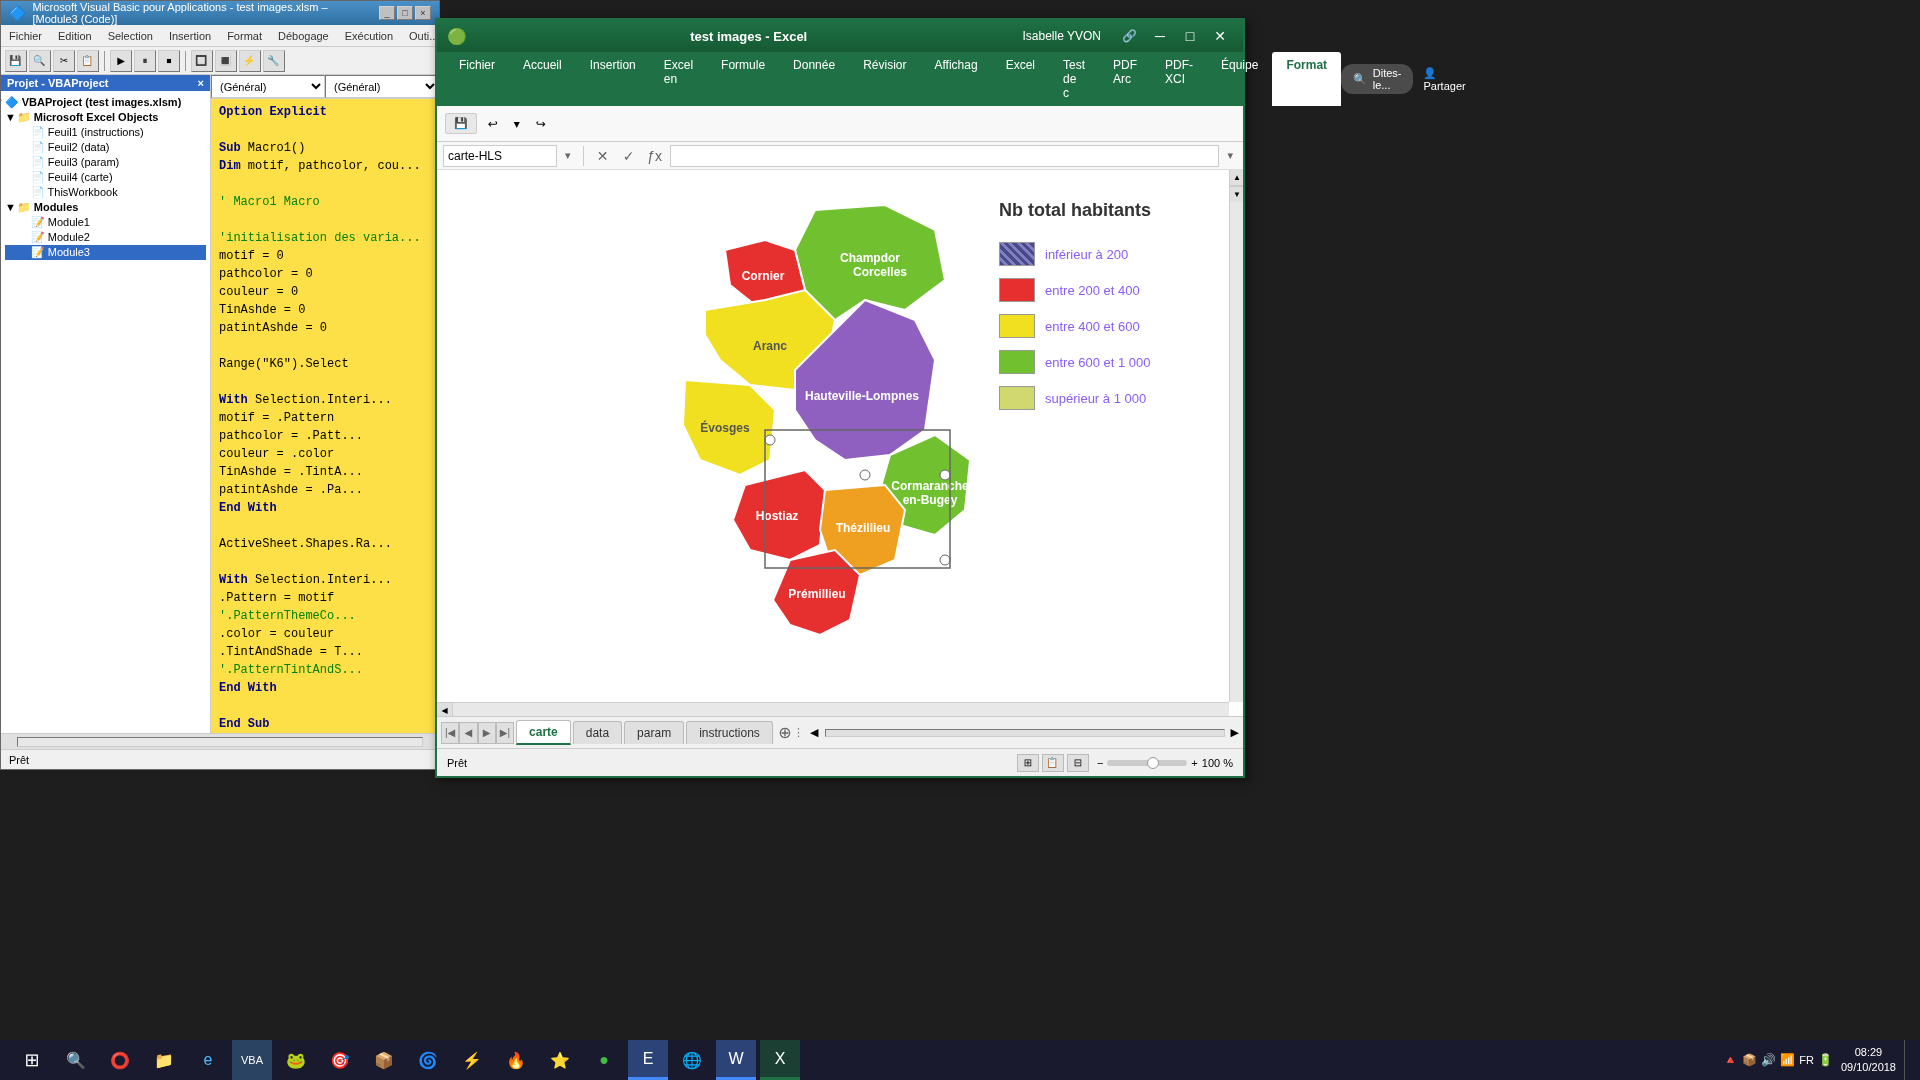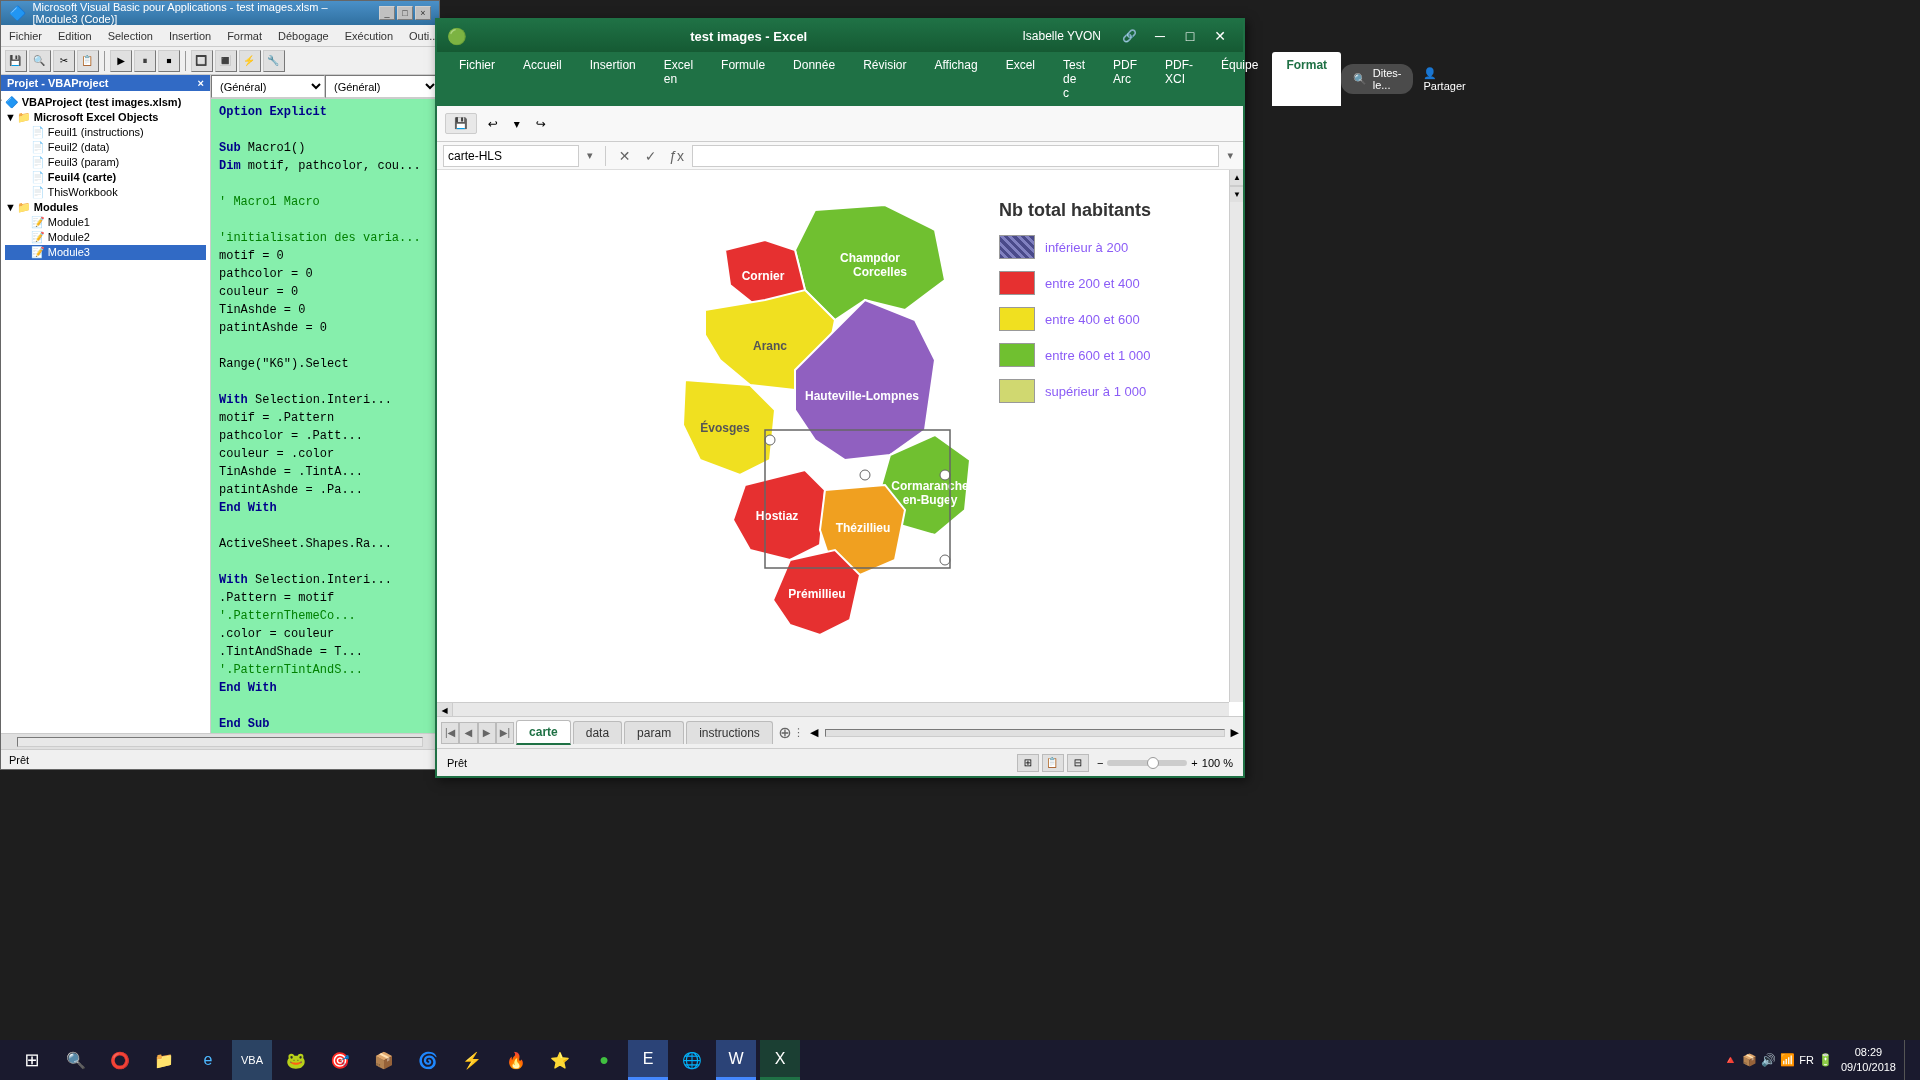--- a/index.html
+++ b/index.html
@@ -38,21 +38,21 @@
     .vba-project { width: 210px; border-right: 1px solid #ccc; display: flex; flex-direction: column; background: white; }
     .vba-project-header { background: #316ac5; color: white; padding: 2px 6px; font-size: 11px; font-weight: bold; display: flex; justify-content: space-between; }
     .vba-project-close { cursor: pointer; }
     .vba-project-tree { flex: 1; overflow-y: auto; font-size: 11px; padding: 4px; }
     .tree-item { padding: 1px 0 1px 16px; cursor: pointer; white-space: nowrap; }
     .tree-item.selected { background: #316ac5; color: white; }
     .tree-group { font-weight: bold; }
     .tree-expander { display: inline-block; width: 12px; margin-left: -14px; }
 
     
-    .vba-code { flex: 1; display: flex; flex-direction: column; background: #86efac; }
+    .vba-code { flex: 1; display: flex; flex-direction: column; background: #fde047; }
     .vba-code-header { background: #f0f0f0; display: flex; border-bottom: 1px solid #ccc; height: 24px; }
     .vba-code-selector { flex: 1; font-size: 11px; border: 1px inset #ccc; background: white; padding: 2px 4px; }
     .vba-code-body { flex: 1; overflow: auto; padding: 4px 8px; font-family: 'Courier New', monospace; font-size: 12px; line-height: 1.5; }
     .code-keyword { color: #00008B; font-weight: bold; }
     .code-comment { color: #008000; }
     .code-normal { color: #000; }
 
     
     .vba-statusbar { height: 20px; background: #f0f0f0; border-top: 1px solid #ccc; display: flex; align-items: center; padding: 0 8px; font-size: 11px; justify-content: space-between; }
     .vba-scrollbar-h { height: 16px; background: #e0e0e0; display: flex; align-items: center; border-top: 1px solid #ccc; }
@@ -70,37 +70,37 @@
     
     .excel-ribbon { background: #1f7145; }
     .excel-ribbon-tabs { display: flex; padding: 0 8px; background: #1f7145; }
     .excel-ribbon-tab { padding: 6px 14px; color: white; font-size: 12px; cursor: pointer; border-radius: 3px 3px 0 0; }
     .excel-ribbon-tab.active { background: white; color: #1f7145; font-weight: bold; }
     .excel-ribbon-content { background: #f8f8f8; border-bottom: 1px solid #ccc; height: 36px; display: flex; align-items: center; padding: 0 8px; gap: 6px; }
     .excel-ribbon-btn { padding: 3px 8px; background: #e8e8e8; border: 1px solid #ccc; border-radius: 2px; font-size: 11px; cursor: pointer; }
 
     
     .excel-formulabar { height: 28px; background: #f8f8f8; border-bottom: 1px solid #ddd; display: flex; align-items: center; padding: 0 6px; gap: 4px; }
-    .excel-namebox { width: 136px; height: 22px; border: 1px solid #ccc; padding: 0 4px; font-size: 12px; background: white; }
+    .excel-namebox { width: 114px; height: 22px; border: 1px solid #ccc; padding: 0 4px; font-size: 12px; background: white; }
     .excel-formulabar-sep { width: 1px; height: 20px; background: #ccc; margin: 0 4px; }
     .excel-formulabar-btn { width: 22px; height: 22px; display: flex; align-items: center; justify-content: center; font-size: 14px; cursor: pointer; color: #666; }
     .excel-formula-input { flex: 1; height: 22px; border: 1px solid #ccc; padding: 0 4px; font-size: 12px; background: white; }
 
     
     .excel-main { flex: 1; position: relative; overflow: hidden; background: white; }
 
     
     .chart-area { position: absolute; top: 0; left: 0; right: 14px; bottom: 0; overflow: hidden; }
 
     
     .map-container { position: absolute; top: 20px; left: 138px; width: 380px; height: 480px; }
 
     
     .legend { position: absolute; top: 30px; right: 30px; width: 200px; }
-    .legend-title { font-size: 18px; font-weight: bold; color: #333; margin-bottom: 14px; }
+    .legend-title { font-size: 18px; font-weight: bold; color: #333; margin-bottom: 21px; }
     .legend-item { display: flex; align-items: center; gap: 10px; margin-bottom: 12px; }
     .legend-color { width: 36px; height: 24px; border: 1px solid #999; }
     .legend-text { font-size: 13px; color: #8b5cf6; }
 
     
     .excel-scrollbar-v { position: absolute; right: 0; top: 0; bottom: 14px; width: 14px; background: #e8e8e8; border-left: 1px solid #ccc; }
     .excel-scrollbar-h { position: absolute; bottom: 0; left: 0; right: 14px; height: 14px; background: #e8e8e8; border-top: 1px solid #ccc; }
 
     
     .excel-sheets { height: 32px; background: #f0f0f0; border-top: 1px solid #ccc; display: flex; align-items: center; padding: 0 4px; gap: 0; }
@@ -181,21 +181,21 @@
       <div class="vba-project-tree">
         <div class="tree-item tree-group" style="padding-left:2px;">
           <span class="tree-expander">▼</span>🔷 VBAProject (test images.xlsm)
         </div>
         <div class="tree-item tree-group" style="padding-left:14px;">
           <span class="tree-expander">▼</span>📁 Microsoft Excel Objects
         </div>
         <div class="tree-item" style="padding-left:26px;">📄 Feuil1 (instructions)</div>
         <div class="tree-item" style="padding-left:26px;">📄 Feuil2 (data)</div>
         <div class="tree-item" style="padding-left:26px;">📄 Feuil3 (param)</div>
-        <div class="tree-item" style="padding-left:26px;font-weight:bold;">📄 Feuil4 (carte)</div>
+        <div class="tree-item" style="padding-left:26px;">📄 Feuil4 (carte)</div>
         <div class="tree-item" style="padding-left:26px;">📄 ThisWorkbook</div>
         <div class="tree-item tree-group" style="padding-left:14px;">
           <span class="tree-expander">▼</span>📁 Modules
         </div>
         <div class="tree-item" style="padding-left:26px;">📝 Module1</div>
         <div class="tree-item" style="padding-left:26px;">📝 Module2</div>
         <div class="tree-item selected" style="padding-left:26px;">📝 Module3</div>
       </div>
     </div>
 

